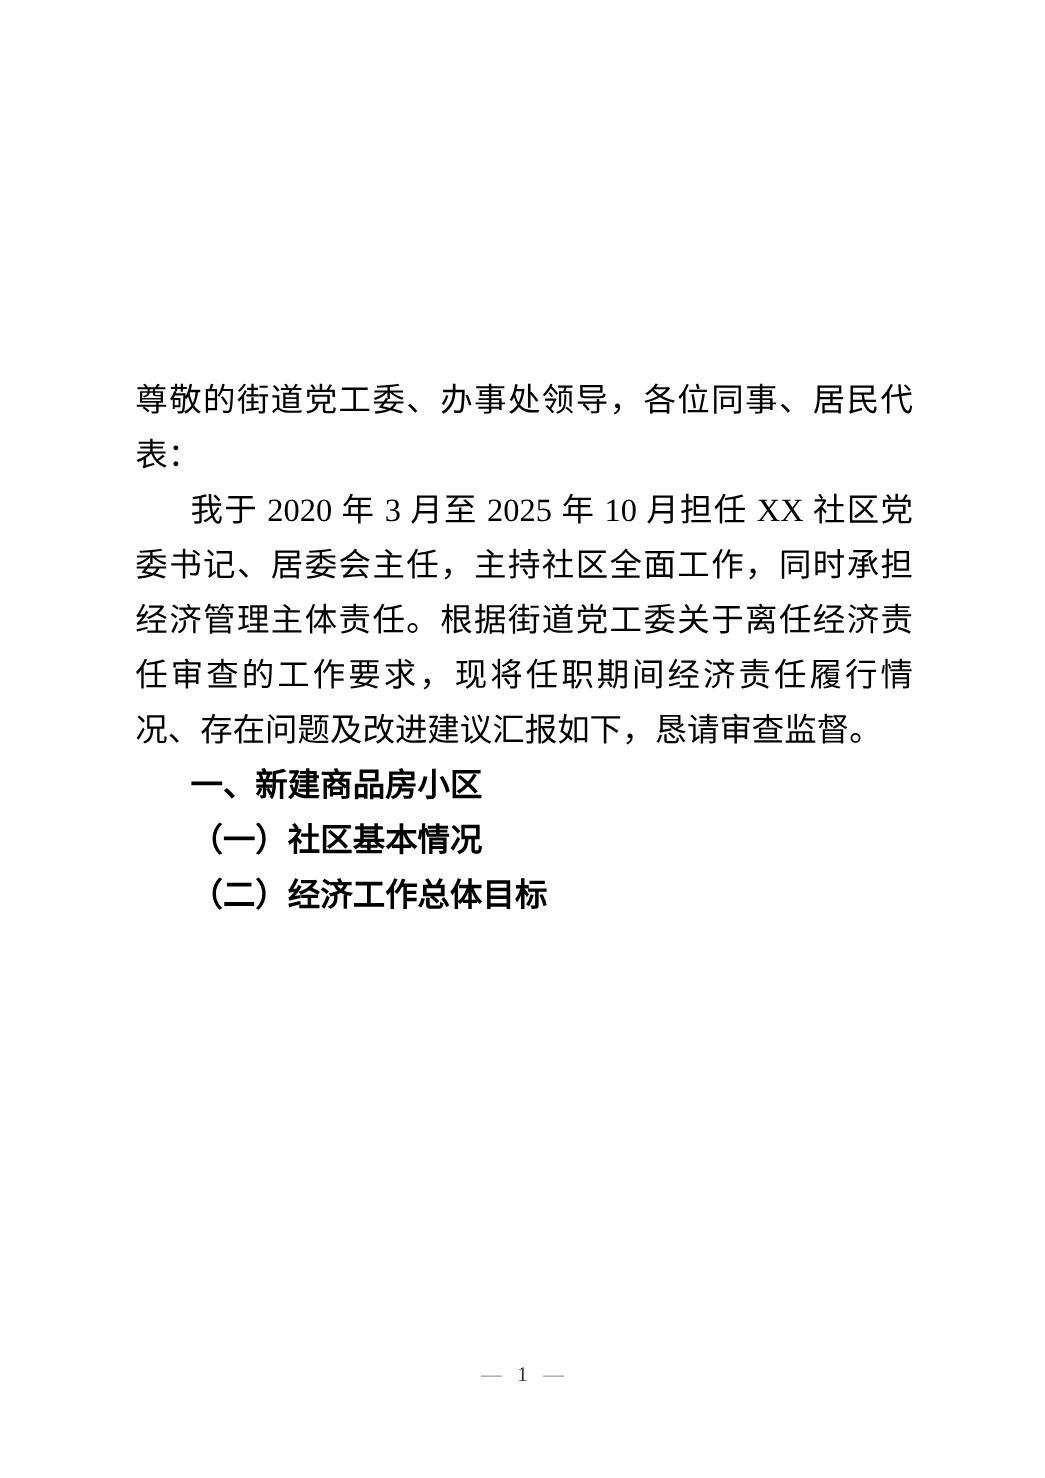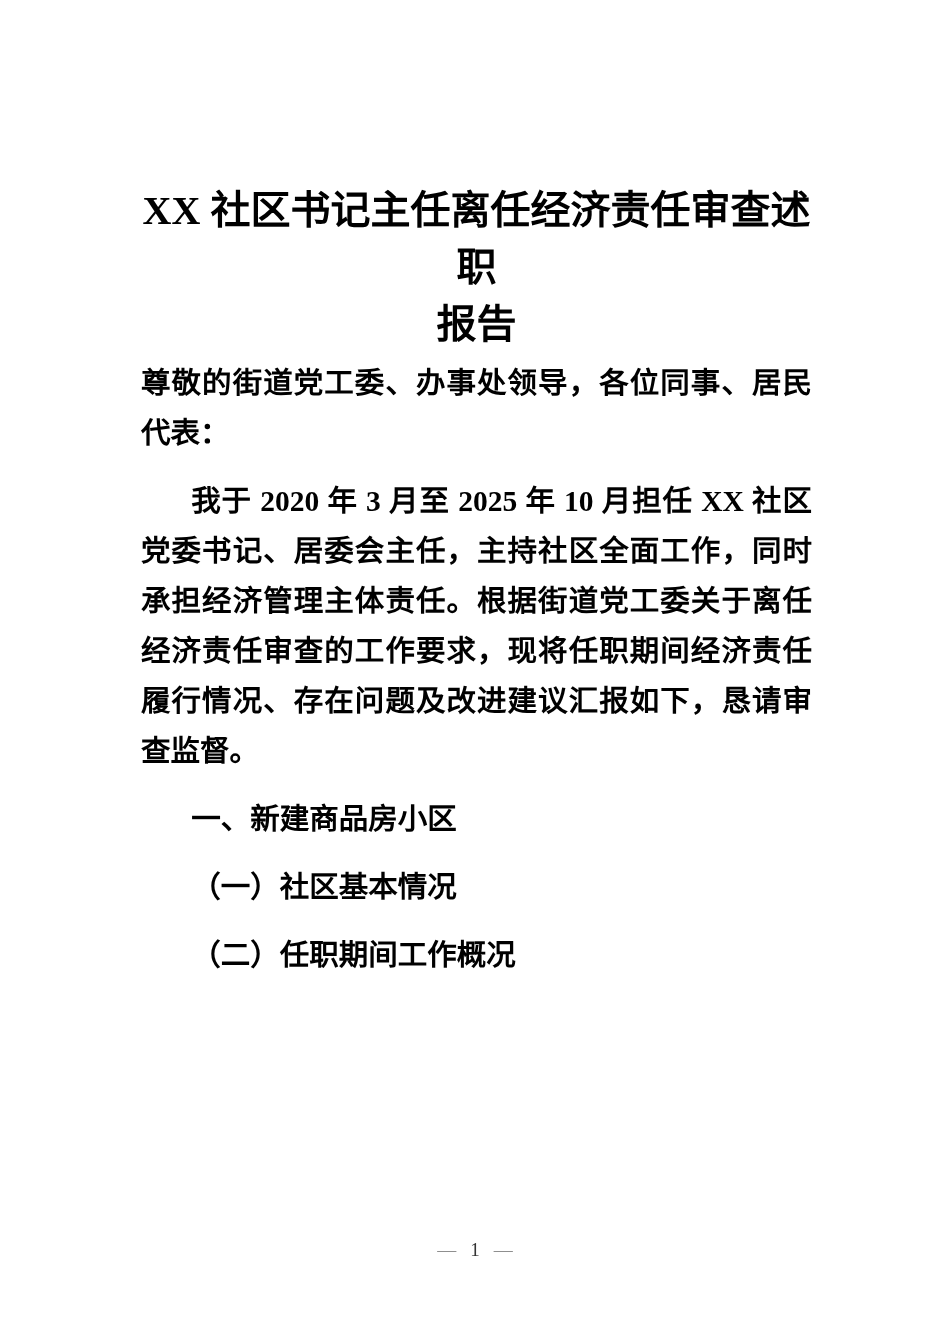--- a/index.html
+++ b/index.html
@@ -33,25 +33,24 @@
     position: absolute;
     top: 340px;
     left: 123px;
     width: 707px;
     font-size: 29.5px;
     line-height: 50px;
   }
   .doc-body p,
   .doc-body h2,
   .doc-body h3 {
-    margin: 18px;
+    margin: 0;
     padding: 0;
     font-size: 29.5px;
     line-height: 50px;
-    font-weight: bold;
   }
   .salutation {
     text-align: justify;
     text-indent: 0;
   }
   .para {
     text-align: justify;
     text-indent: 1.7em;
   }
   .heading-1, .heading-2 {
@@ -76,35 +75,31 @@
   .footer-num {
     color: #333333;
     padding: 0 14px;
   }
 </style>
 </head>
 <body>
 
 <div class="page">
 
-  <h1 class="doc-title">
-    <span class="title-line">XX 社区书记主任离任经济责任审查述职</span>
-    <span class="title-line">报告</span>
-  </h1>
 
   <div class="doc-body">
     <p class="salutation">尊敬的街道党工委、办事处领导，各位同事、居民代表：</p>
 
     <p class="para">我于 2020 年 3 月至 2025 年 10 月担任 XX 社区党委书记、居委会主任，主持社区全面工作，同时承担经济管理主体责任。根据街道党工委关于离任经济责任审查的工作要求，现将任职期间经济责任履行情况、存在问题及改进建议汇报如下，恳请审查监督。</p>
 
     <h2 class="heading-1">一、新建商品房小区</h2>
 
     <h3 class="heading-2">（一）社区基本情况</h3>
 
 
-    <h3 class="heading-2">（二）任职期间工作概况</h3>
+    <h3 class="heading-2">（二）经济工作总体目标</h3>
   </div>
 
   <div class="page-footer">
     <span class="footer-dash">—</span><span class="footer-num">1</span><span class="footer-dash">—</span>
   </div>
 
 </div>
 
 </body></html>

